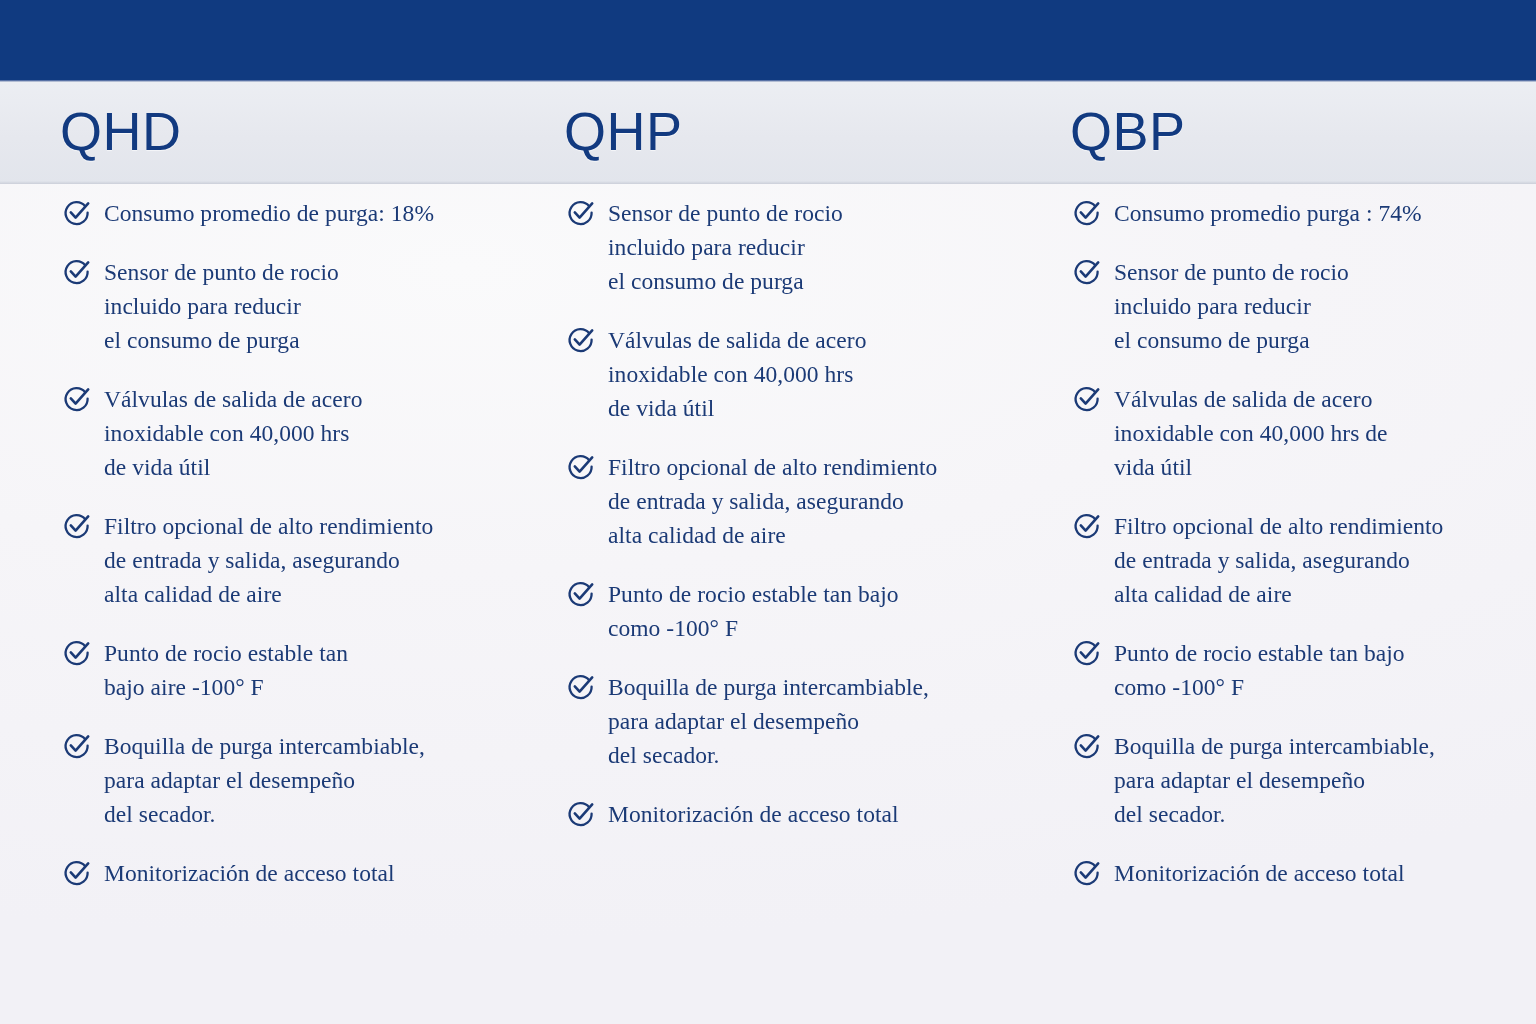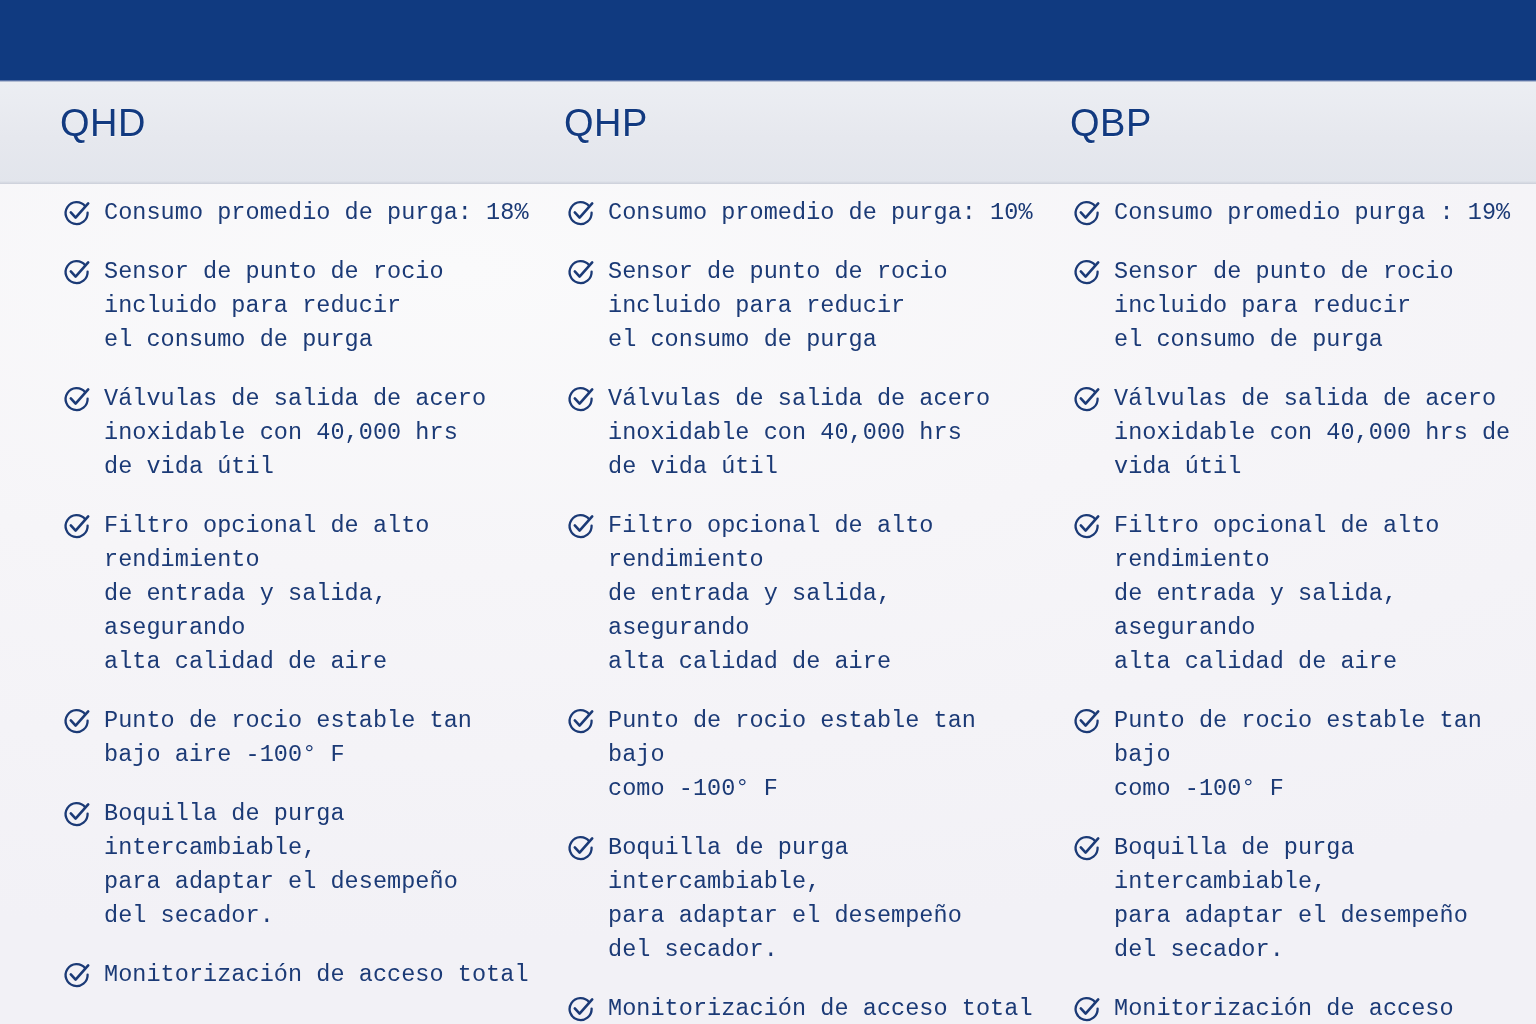--- a/index.html
+++ b/index.html
@@ -76,21 +76,21 @@
   }
   .col-0 { left: 58px;   width: 480px; }
   .col-1 { left: 562px;  width: 480px; }
   .col-2 { left: 1068px; width: 468px; }
 
   .col-title {
     position: absolute;
     top: 104px;
     left: 2px;
     font-family: "Liberation Sans", sans-serif;
-    font-size: 38px;
+    font-size: 54px;
     font-weight: 400;
     letter-spacing: 0.5px;
     color: #123a80;
     line-height: 1;
     text-shadow: 0 1px 1px rgba(255,255,255,.65);
     white-space: nowrap;
   }
 
   .feature-list {
     position: absolute;
@@ -115,21 +115,21 @@
     left: 4px;
     top: 2px;
     width: 30px;
     height: 30px;
     display: block;
   }
   .check-icon svg { display: block; width: 30px; height: 30px; }
 
   .feature-text {
     display: block;
-    font-family: Liberation Mono, monospace;
+    font-family: Liberation Serif, serif;
     font-size: 23.5px;
     line-height: 34px;
     font-weight: 400;
     color: #1b3a76;
     letter-spacing: 0.05px;
     white-space: pre-line;
   }
 </style>
 </head>
 <body>
@@ -224,29 +224,20 @@
     <div class="column col-1">
       <div class="col-title">QHP</div>
       <ul class="feature-list">
         <li class="feature-item">
           <span class="check-icon">
             <svg viewBox="0 0 30 30" xmlns="http://www.w3.org/2000/svg">
               <path d="M23.2 8.2 A11 11 0 1 0 25.6 14.6" fill="none" stroke="#1b3a76" stroke-width="2.3" stroke-linecap="round"></path>
               <path d="M8.8 14.4 L13.6 19.6 L26.2 5.4" fill="none" stroke="#1b3a76" stroke-width="2.6" stroke-linecap="round" stroke-linejoin="round"></path>
             </svg>
           </span>
-          <span class="feature-text">Consumo promedio de purga: 10%</span>
-        </li>
-        <li class="feature-item">
-          <span class="check-icon">
-            <svg viewBox="0 0 30 30" xmlns="http://www.w3.org/2000/svg">
-              <path d="M23.2 8.2 A11 11 0 1 0 25.6 14.6" fill="none" stroke="#1b3a76" stroke-width="2.3" stroke-linecap="round"></path>
-              <path d="M8.8 14.4 L13.6 19.6 L26.2 5.4" fill="none" stroke="#1b3a76" stroke-width="2.6" stroke-linecap="round" stroke-linejoin="round"></path>
-            </svg>
-          </span>
           <span class="feature-text">Sensor de punto de rocio
 incluido para reducir
 el consumo de purga</span>
         </li>
         <li class="feature-item">
           <span class="check-icon">
             <svg viewBox="0 0 30 30" xmlns="http://www.w3.org/2000/svg">
               <path d="M23.2 8.2 A11 11 0 1 0 25.6 14.6" fill="none" stroke="#1b3a76" stroke-width="2.3" stroke-linecap="round"></path>
               <path d="M8.8 14.4 L13.6 19.6 L26.2 5.4" fill="none" stroke="#1b3a76" stroke-width="2.6" stroke-linecap="round" stroke-linejoin="round"></path>
             </svg>
@@ -302,21 +293,21 @@
     <div class="column col-2">
       <div class="col-title">QBP</div>
       <ul class="feature-list">
         <li class="feature-item">
           <span class="check-icon">
             <svg viewBox="0 0 30 30" xmlns="http://www.w3.org/2000/svg">
               <path d="M23.2 8.2 A11 11 0 1 0 25.6 14.6" fill="none" stroke="#1b3a76" stroke-width="2.3" stroke-linecap="round"></path>
               <path d="M8.8 14.4 L13.6 19.6 L26.2 5.4" fill="none" stroke="#1b3a76" stroke-width="2.6" stroke-linecap="round" stroke-linejoin="round"></path>
             </svg>
           </span>
-          <span class="feature-text">Consumo promedio purga : 19%</span>
+          <span class="feature-text">Consumo promedio purga : 74%</span>
         </li>
         <li class="feature-item">
           <span class="check-icon">
             <svg viewBox="0 0 30 30" xmlns="http://www.w3.org/2000/svg">
               <path d="M23.2 8.2 A11 11 0 1 0 25.6 14.6" fill="none" stroke="#1b3a76" stroke-width="2.3" stroke-linecap="round"></path>
               <path d="M8.8 14.4 L13.6 19.6 L26.2 5.4" fill="none" stroke="#1b3a76" stroke-width="2.6" stroke-linecap="round" stroke-linejoin="round"></path>
             </svg>
           </span>
           <span class="feature-text">Sensor de punto de rocio
 incluido para reducir

